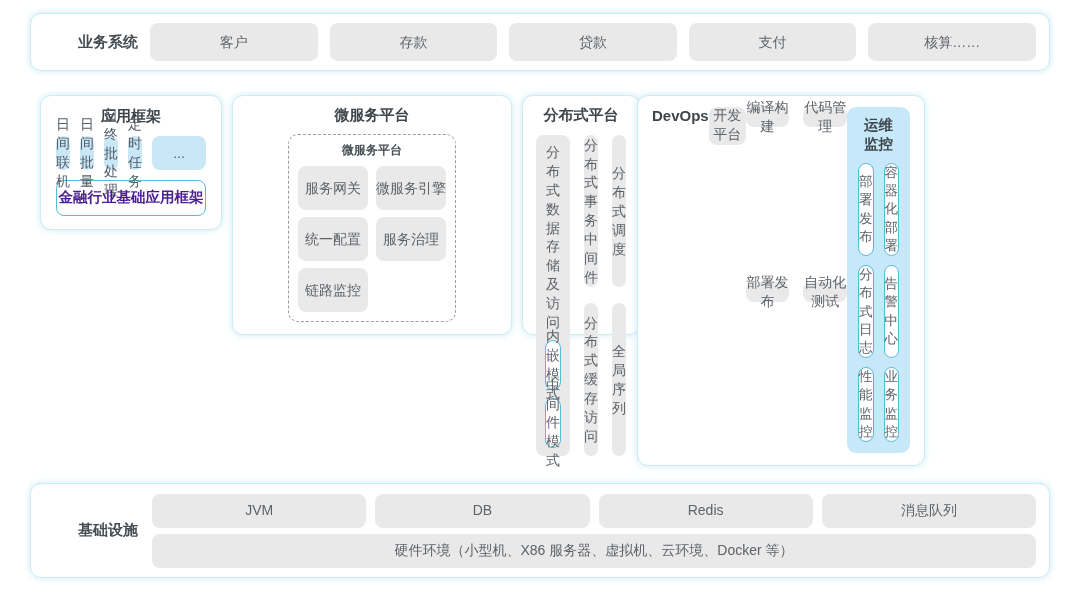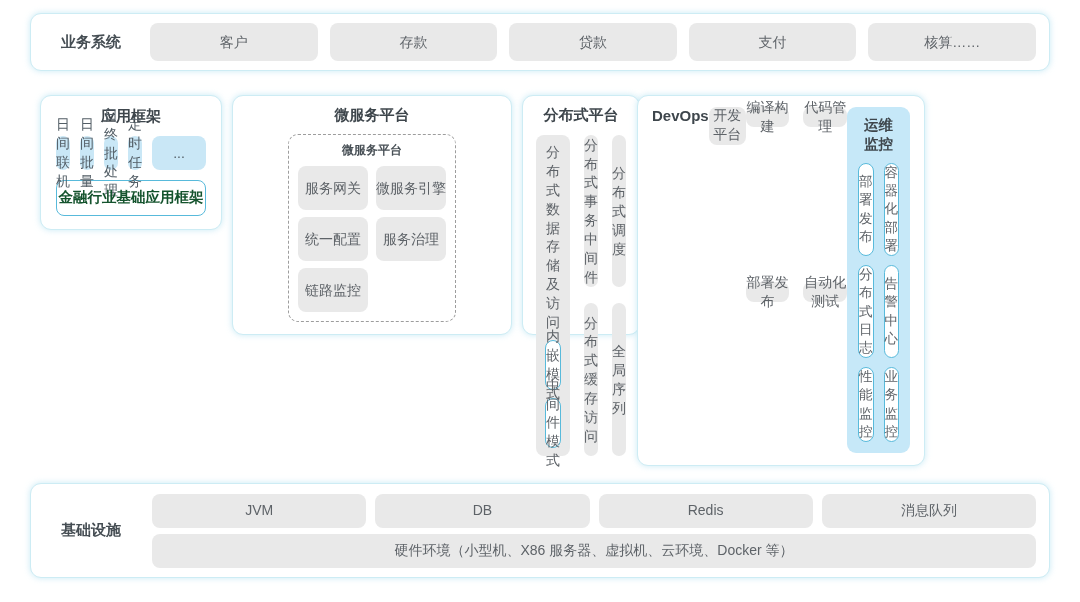--- a/index.html
+++ b/index.html
@@ -25,38 +25,38 @@
     text-align: center; white-space: pre-line; line-height: 1.35;
   }
   .gray { background: #e9e9e9; }
   .blue { background: #c9e7f6; color: #535e66; }
   .outline { background: #ffffff; border: 1.5px solid #58badb; }
 
   .panel-title {
     text-align: center; font-size: 15px; font-weight: 600; color: #3e464c;
   }
   .side-label {
-    width: 94px; flex: 0 0 94px; text-align: center;
+    width: 94px; flex: 0 0 94px; text-align: right;
     font-size: 15px; font-weight: 600; color: #464e54;
   }
 
   
   .top-panel { height: 58px; display: flex; align-items: center; gap: 12px; padding: 10px 13px; }
   .top-panel .box { flex: 1; height: 38px; }
 
   
   .middle { display: flex; gap: 13px; margin: 24px 10px 0; }
   .middle-left { width: 584px; display: flex; gap: 10px; }
 
   .app-framework { height: 135px; padding: 11px 15px 0; }
   .af-title { margin-bottom: 10px; }
   .af-row { display: flex; gap: 10px; height: 34px; margin-bottom: 10px; }
   .af-row .box { flex: 1; }
   .af-row .dots { flex: 0 0 54px; }
-  .base-box { height: 36px; font-weight: 700; color: #14532d; font-size: 14.5px; }
+  .base-box { height: 36px; font-weight: 700; color: #4c1d95; font-size: 14.5px; }
 
   .bottom-row { display: flex; gap: 10px; height: 240px; }
 
   .micro { width: 280px; padding: 10px 12px 12px; display: flex; flex-direction: column; align-items: center; }
   .micro .panel-title { margin-bottom: 9px; }
   .dashed {
     flex: 1; border: 1px dashed #9d9d9d; border-radius: 10px;
     padding: 7px 9px 9px; display: flex; flex-direction: column;
   }
   .dashed-title { text-align: center; font-size: 12px; font-weight: 600; color: #474f55; margin-bottom: 7px; }

